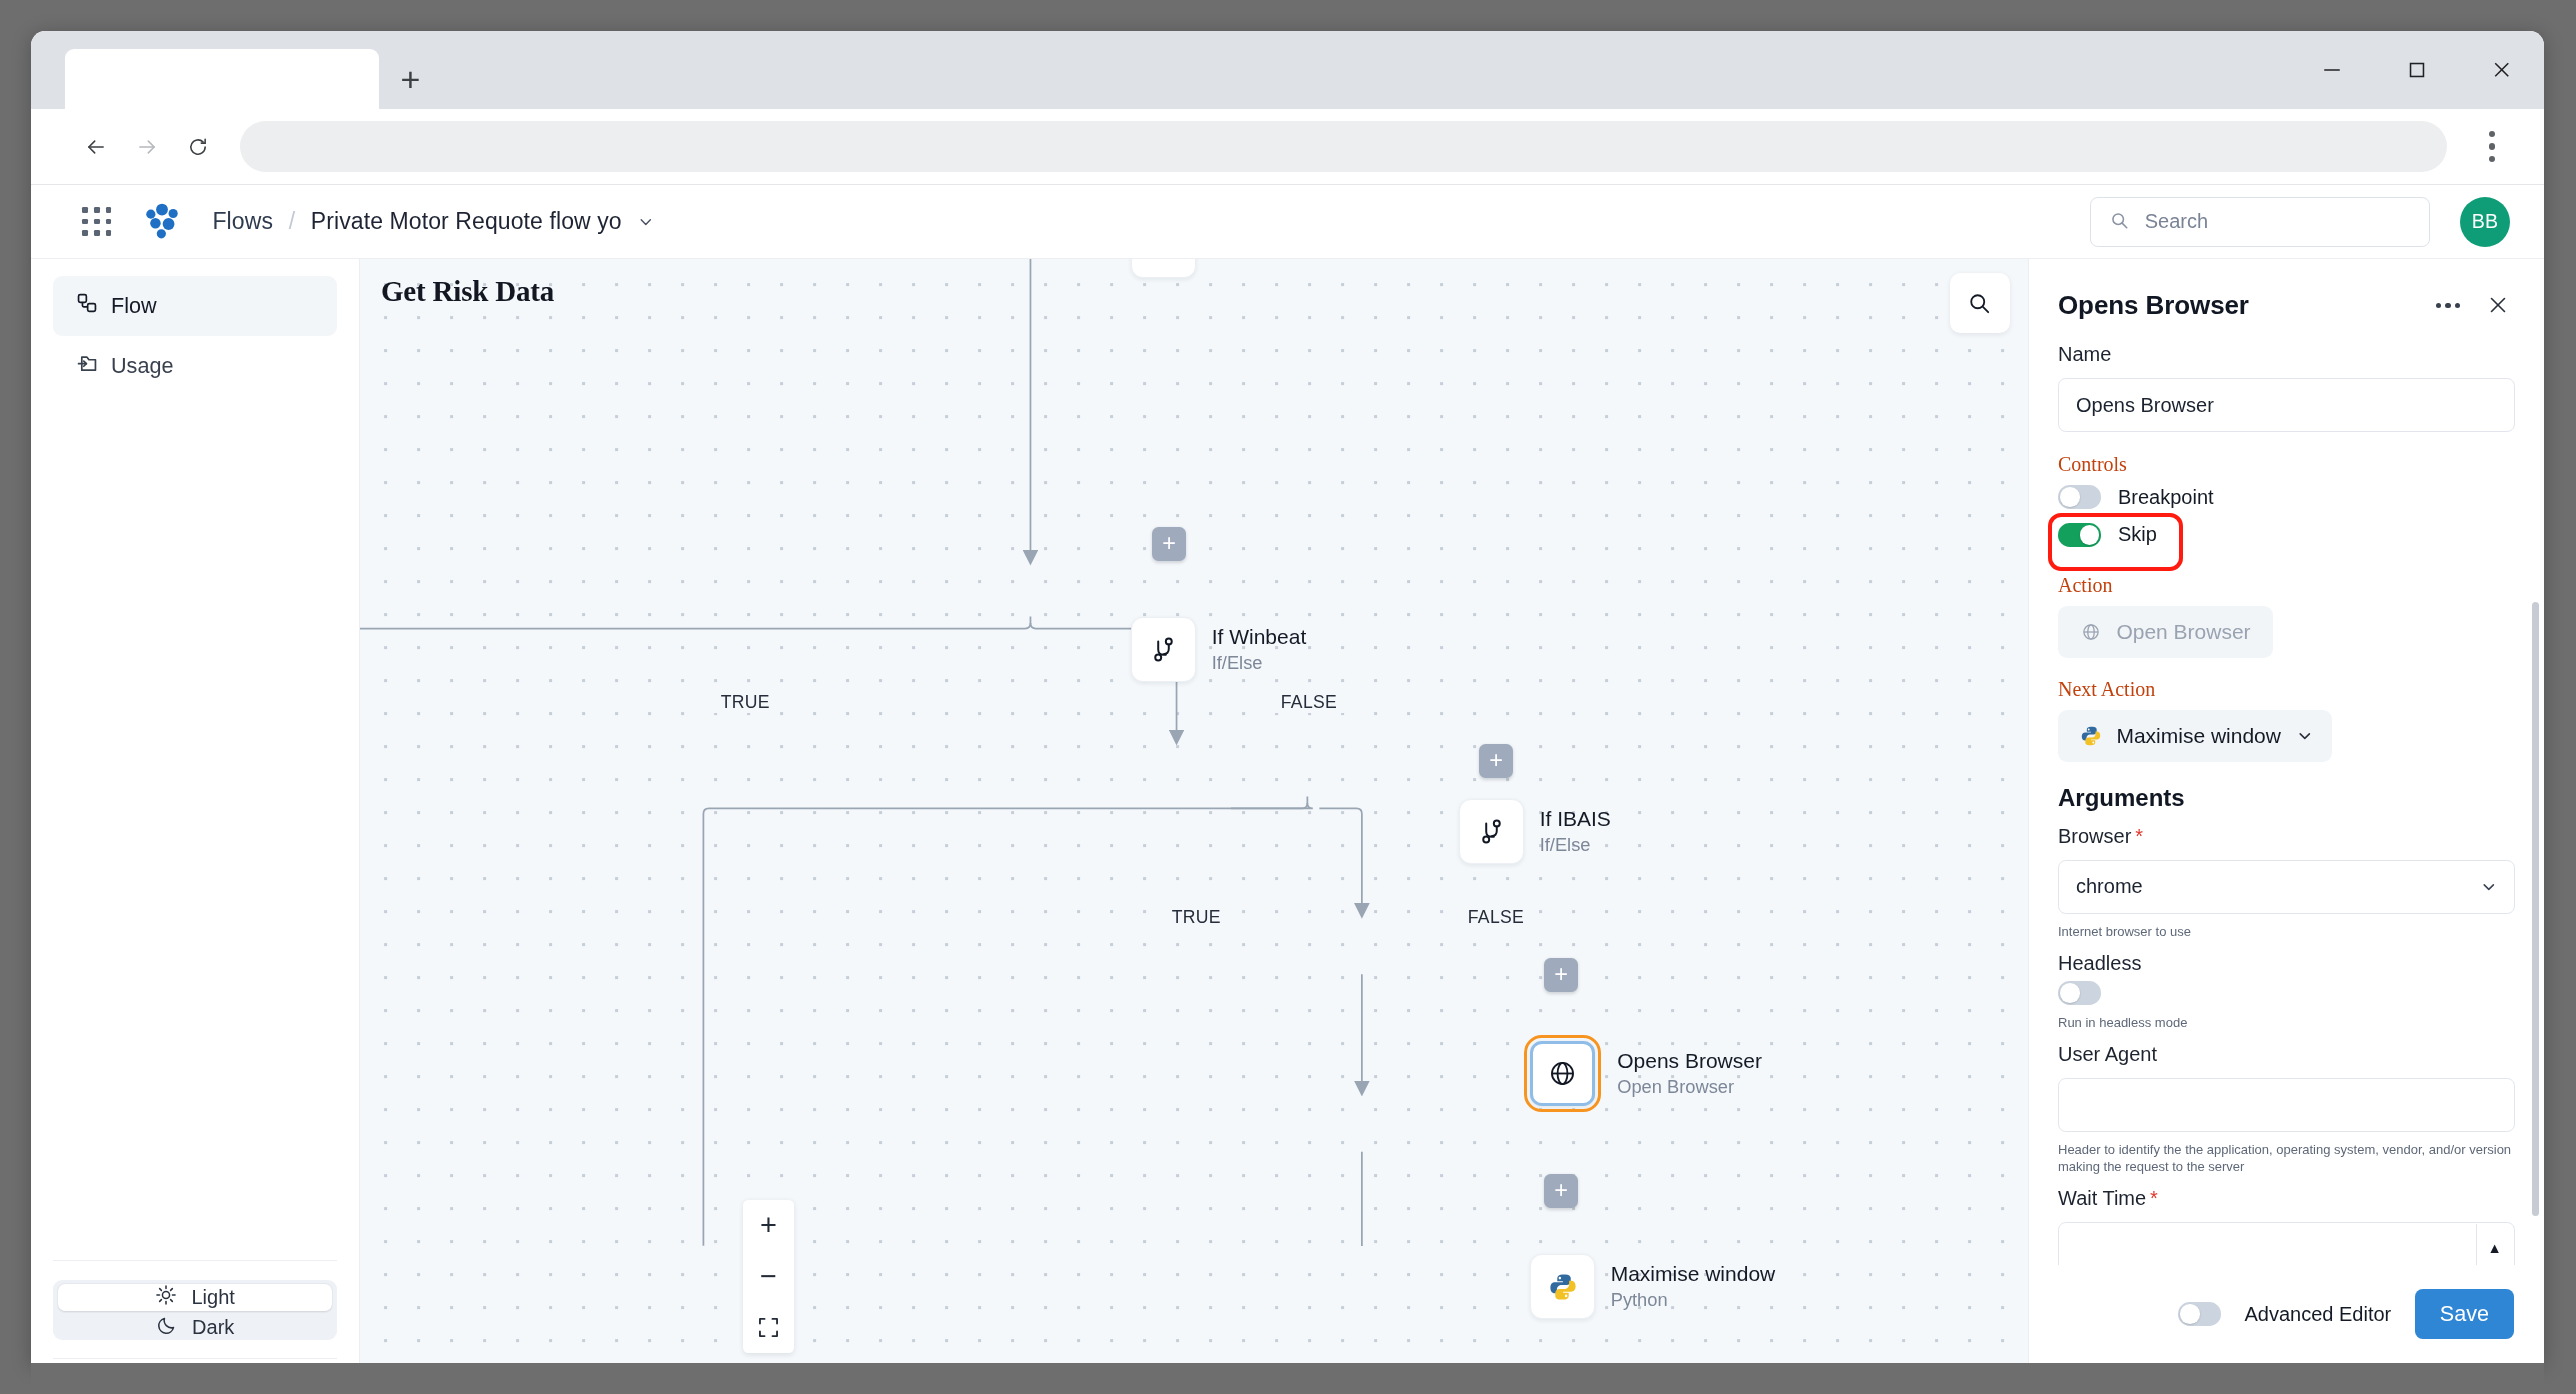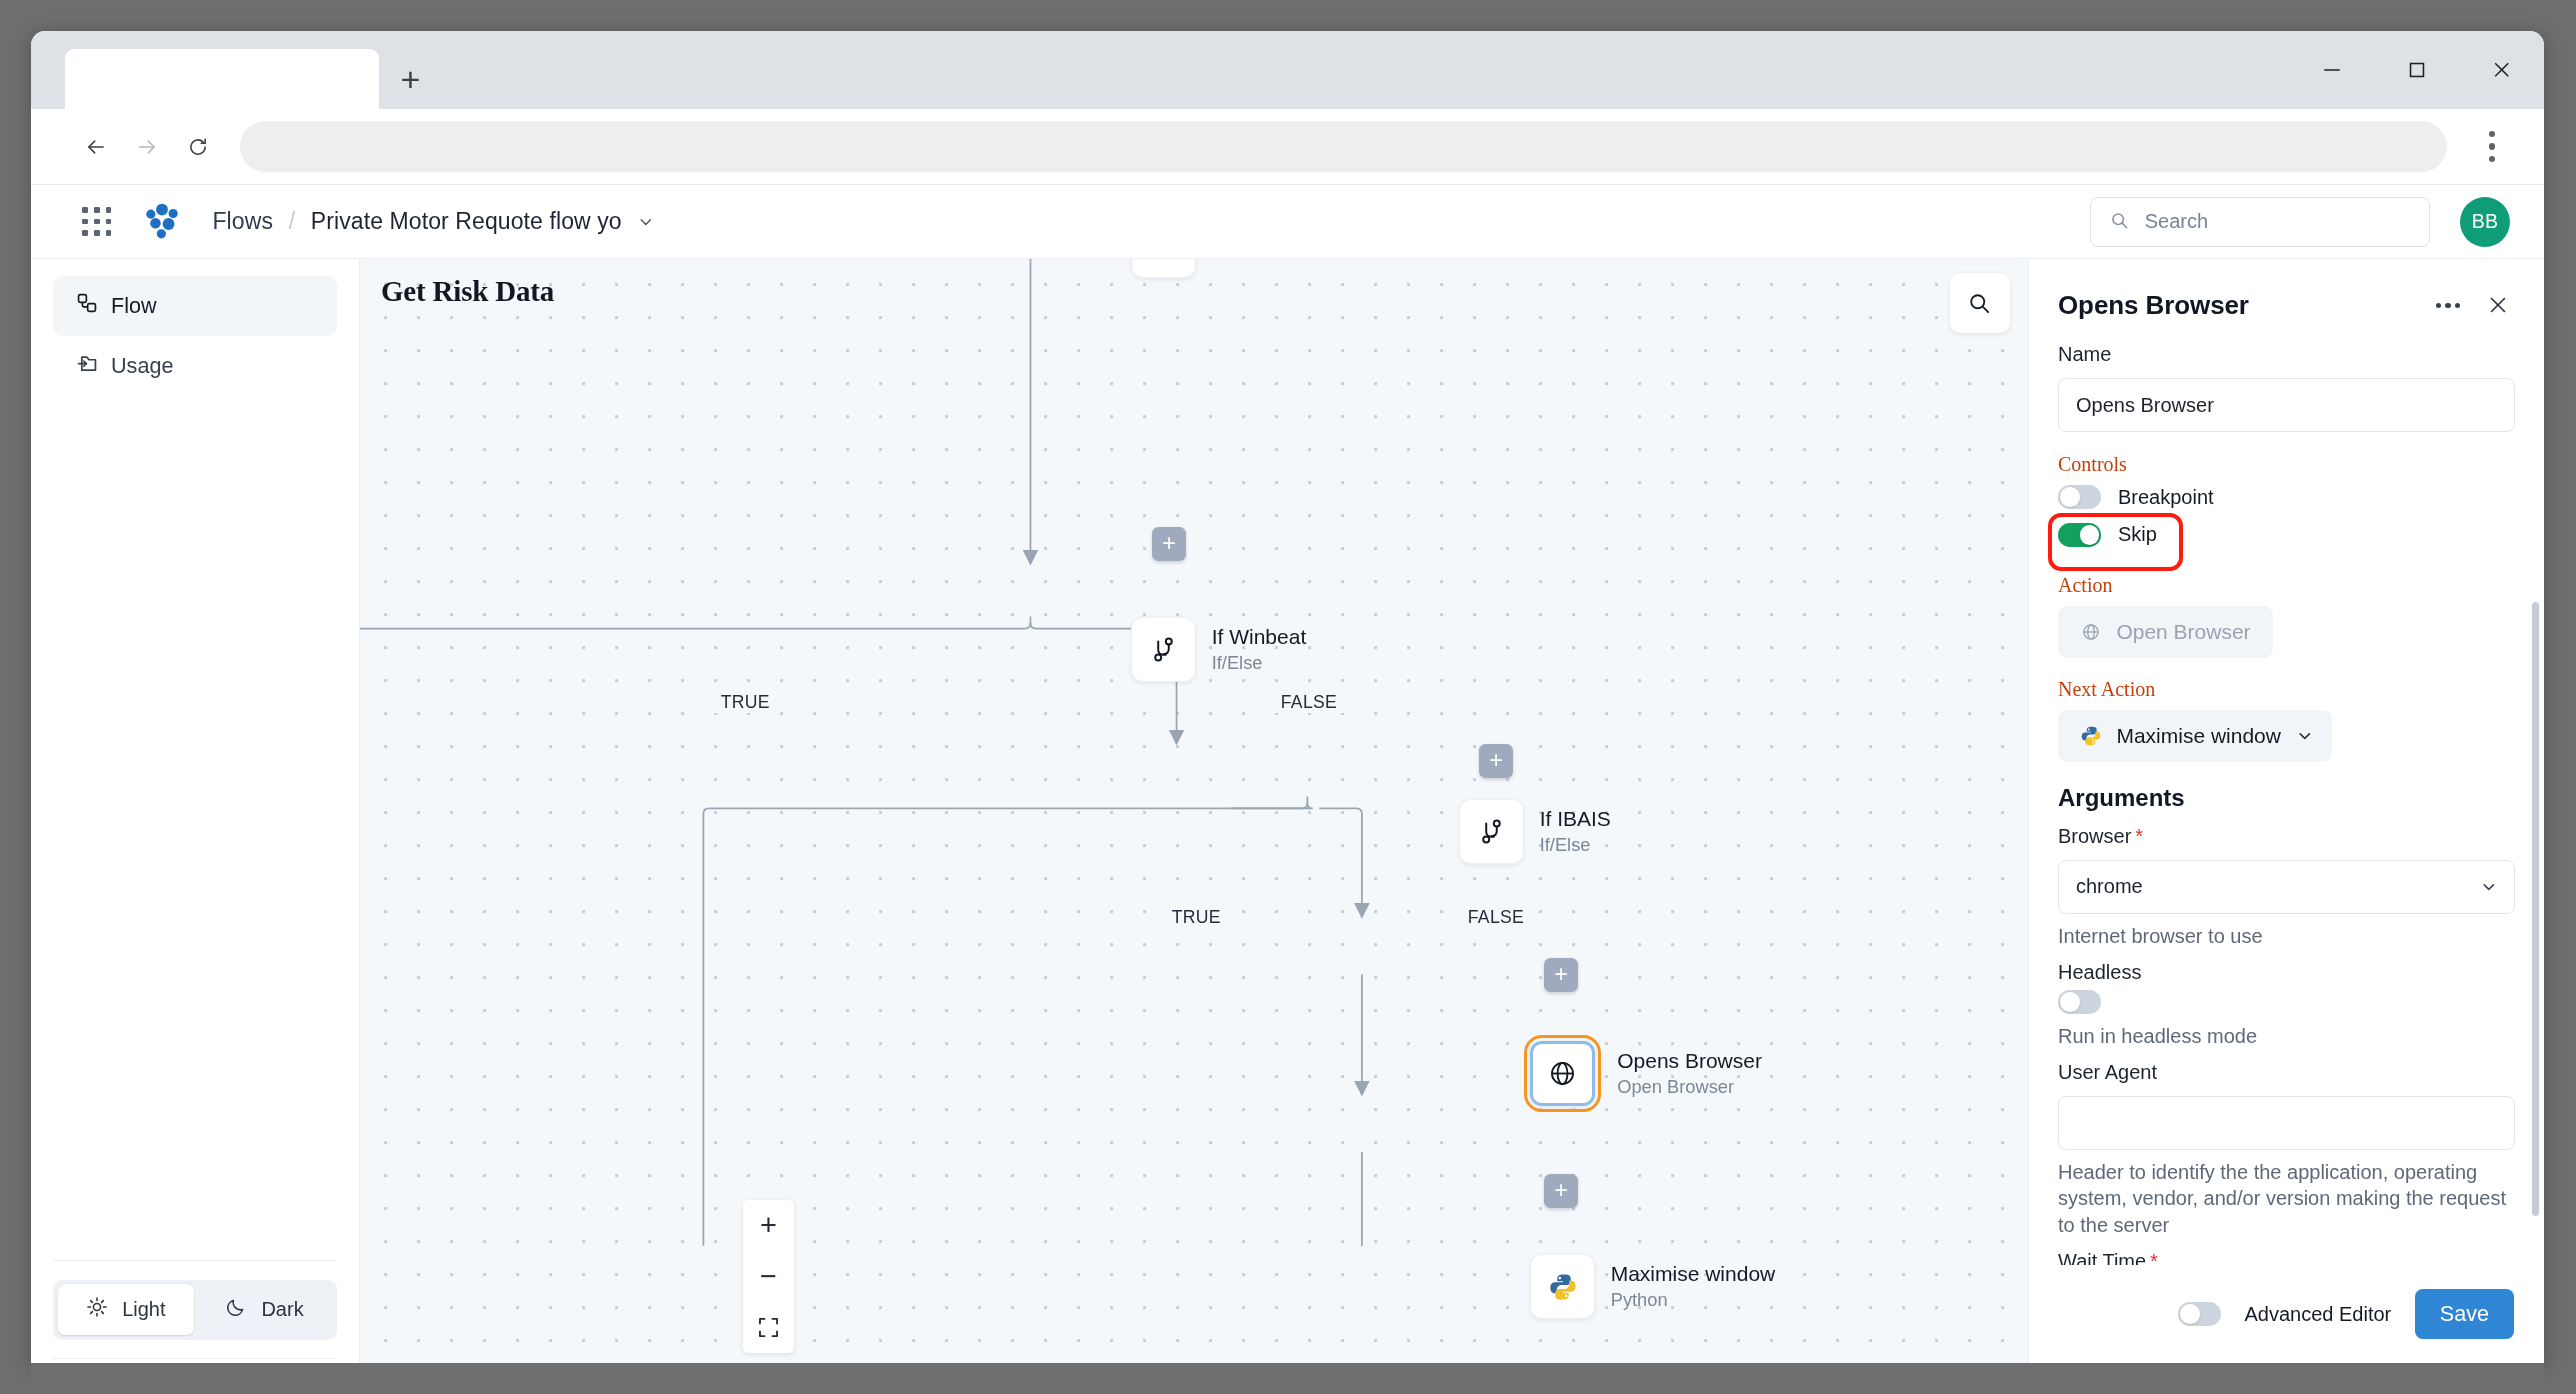--- a/index.html
+++ b/index.html
@@ -140,20 +140,21 @@
     color: #39414f; font-size: 21.6px;
   }
   .nav-item.active { background: #f3f6f9; color: #141a26; }
   .nav-item .lbl { line-height: 1; }
   .sidebar-spacer { flex: 1; }
   .sb-divider { height: 1.3px; background: #eceef1; margin: 3.9px 0; }
   .theme-toggle {
     background: #eef1f5; border-radius: 9.1px;
     height: 60px; display: flex; padding: 4.6px; gap: 2.6px;
     margin: 14.4px 0;
+    flex-direction: column;
   }
   .theme-opt {
     flex: 1; border-radius: 7.2px;
     display: flex; align-items: center; justify-content: center; gap: 14.4px;
     font-size: 20px; color: #2b3341;
   }
   .theme-opt.sel { background: #fff; box-shadow: 0 0.7px 2px rgba(20,26,38,.14); }
   .collapse {
     height: 77px; display: flex; align-items: center; gap: 19.6px;
     padding: 0 21px; color: #9aa3b2; font-size: 20px;
@@ -256,21 +257,21 @@
   .panel-body {
     flex: 1;
     overflow: hidden;
     padding: 0 29px 0 29px;
     position: relative;
   }
   .fld-label { font-size: 20px; color: #1d2430; margin: 0 0 11.8px 0; }
   .fld-label .req { color: #e0382c; margin-left: 3.9px; }
   .sec-label { font-size: 20px; color: #c2410c; margin-bottom: 9.1px; font-family: Liberation Serif, serif; }
   .sec-head { font-size: 24px; font-weight: 700; color: #111723; margin: 22px 0 13px; }
-  .hint { font-size: 20px; color: #5e6878; margin-top: 9.1px; line-height: 1.32; }
+  .hint { font-size: 13px; color: #5e6878; margin-top: 9.1px; line-height: 1.32; }
 
   .input {
     width: 100%; height: 54px;
     border: 1.3px solid #e2e6ec; border-radius: 7.8px;
     display: flex; align-items: center;
     padding: 0 17px; font-size: 20px; color: #1b2230;
     background: #fff;
   }
   .select {
     width: 100%; height: 54px;

